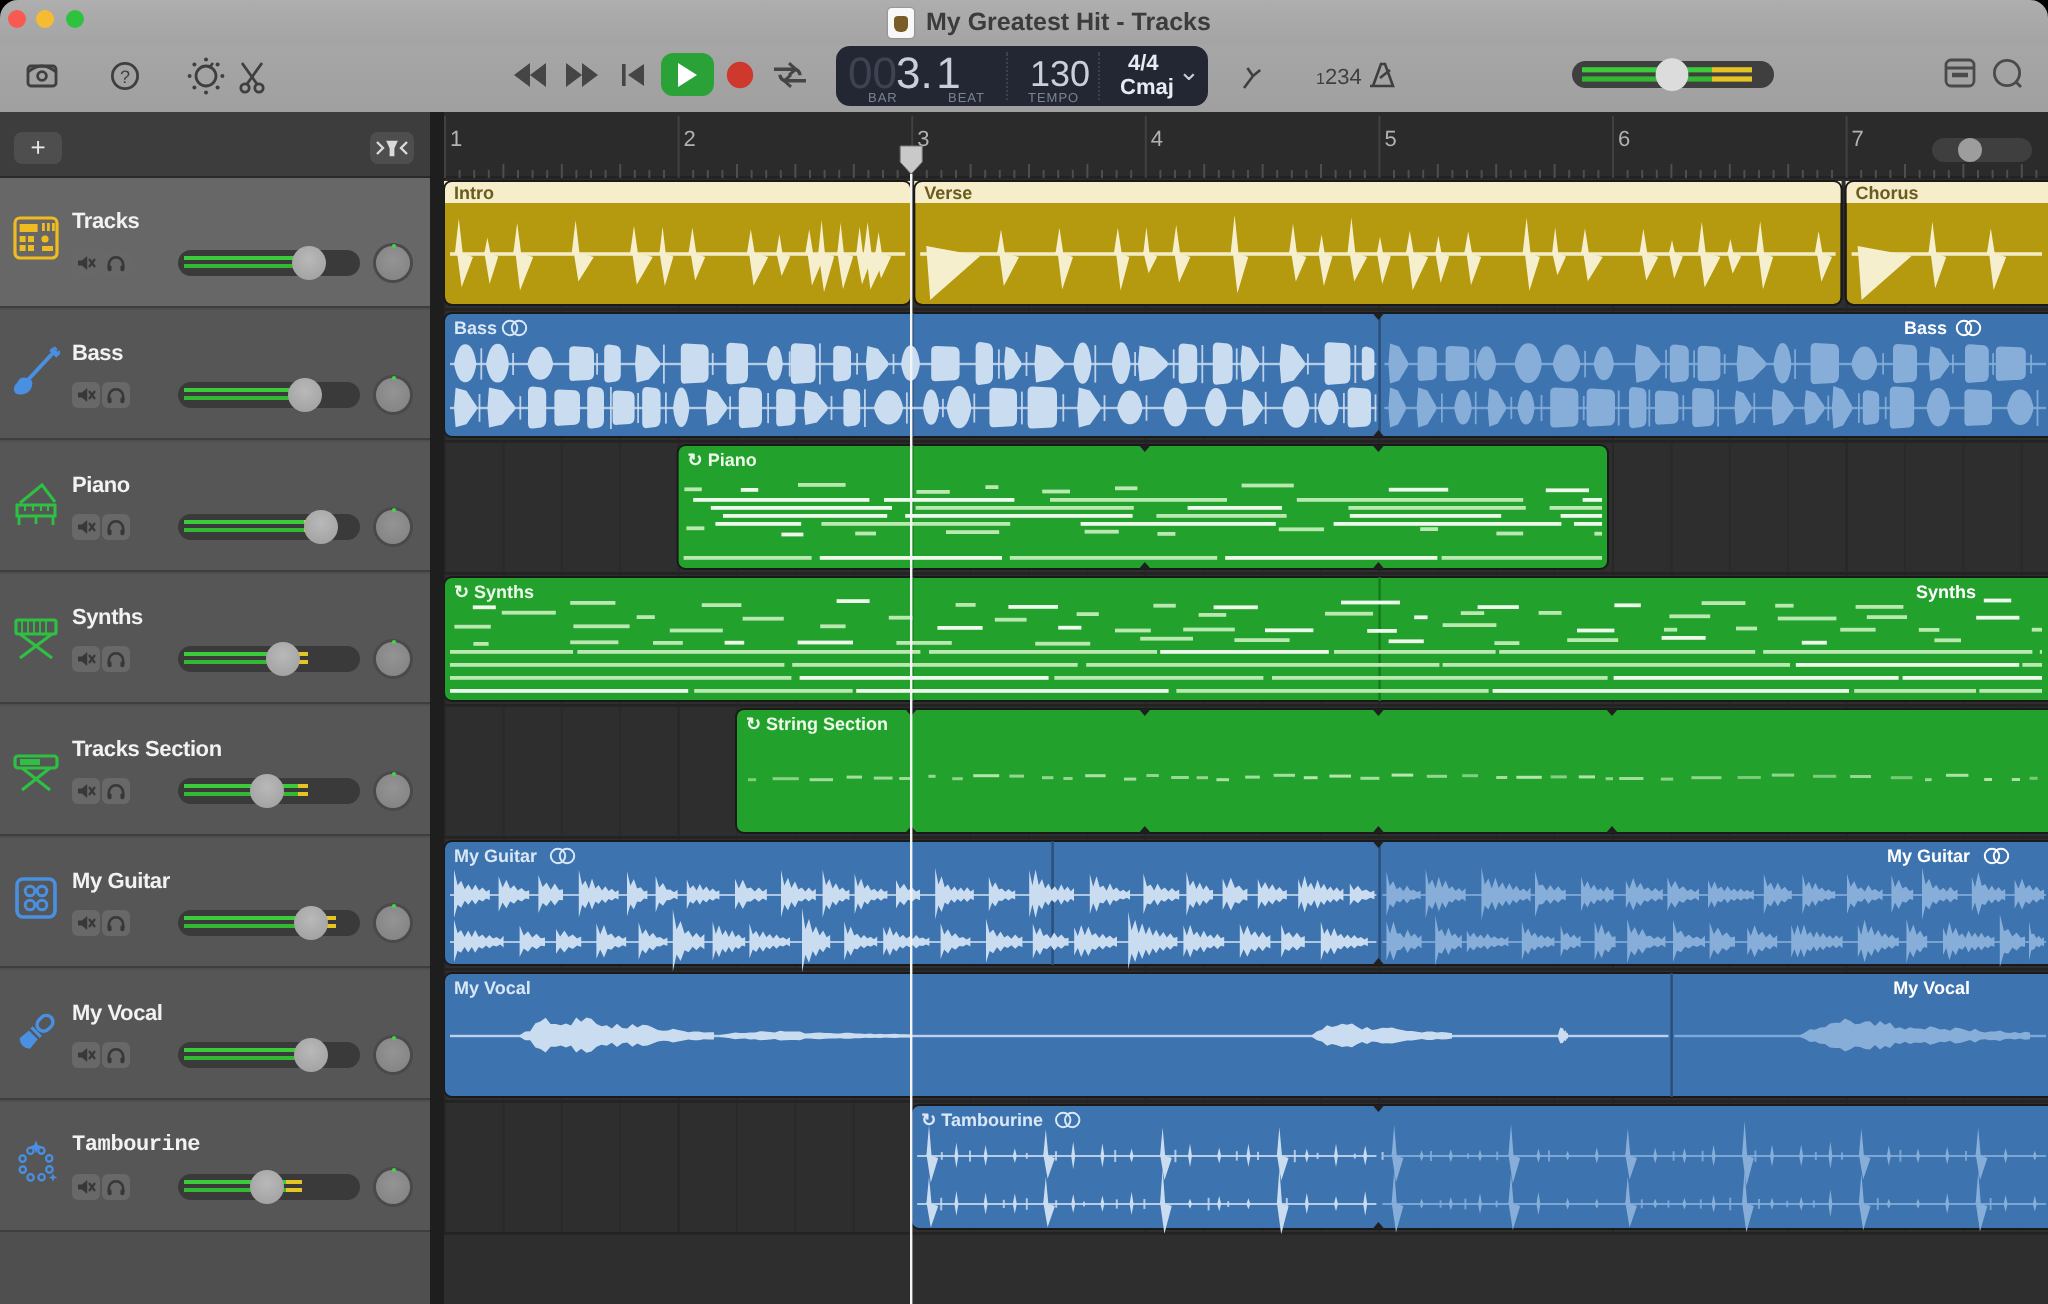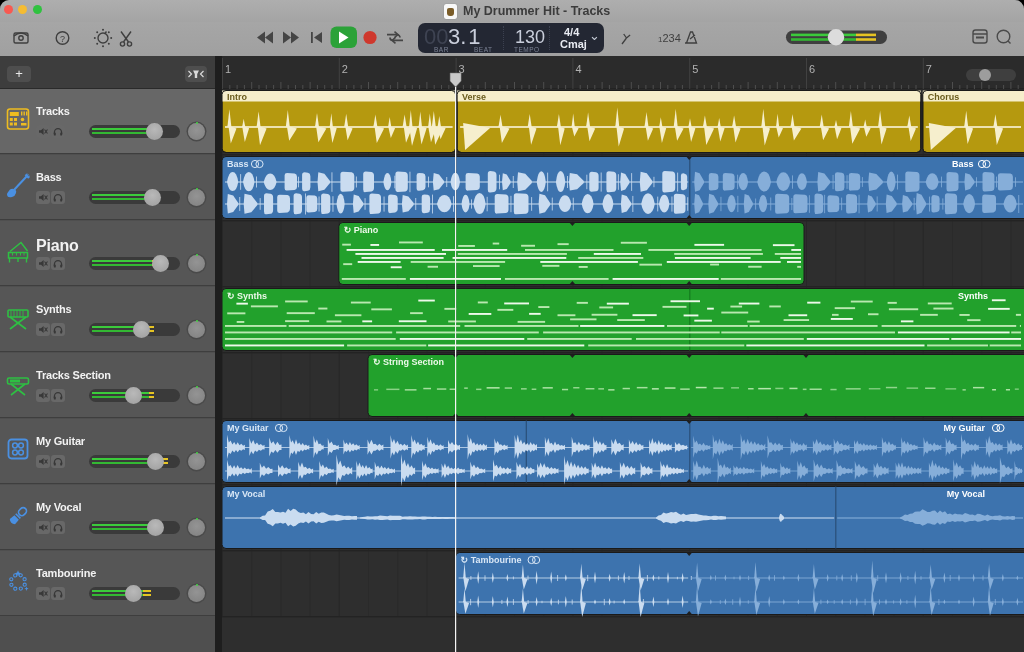--- a/index.html
+++ b/index.html
@@ -10,21 +10,21 @@
 .tl{position:absolute;top:5px;width:9px;height:9px;border-radius:50%}
 </style></head><body>
 <div id="win">
 <div id="titlebar">
 <div class="tl" style="left:4.3px;background:#f85951"></div>
 <div class="tl" style="left:18.3px;background:#f5bc32"></div>
 <div class="tl" style="left:32.6px;background:#2fc23f"></div>
 <div style="position:absolute;left:444px;top:3.5px;width:13px;height:15px;background:#f8f8f8;border-radius:2px;box-shadow:0 0 1px rgba(0,0,0,.4)">
 <div style="position:absolute;left:3px;top:4px;width:7px;height:8px;background:#7a5c28;border-radius:2px 2px 3px 3px"></div>
       </div>
-<div style="position:absolute;left:463px;top:3.5px;font-size:12.5px;font-weight:bold;color:#3c3c3c">My Drummer Hit - Tracks</div>
+<div style="position:absolute;left:463px;top:3.5px;font-size:12.5px;font-weight:bold;color:#3c3c3c">My Greatest Hit - Tracks</div>
 </div>
 <div id="toolbar"></div>
 <svg width="200" height="34" viewBox="0 0 200 34" style="position:absolute;left:0;top:22px">
 <g stroke="#3f3f3f" stroke-width="1.4" fill="none">
 <path d="M14.7,38.5"></path>
 <rect x="14" y="11" width="14" height="10" rx="1.5"></rect>
 <path d="M14,14 q7,-6 14,0" fill="none"></path>
 <circle cx="21" cy="16" r="2.2"></circle>
 <circle cx="62.5" cy="37.5" r="0"></circle>
 <circle cx="62.5" cy="16" r="6.3"></circle>
@@ -178,21 +178,21 @@
     <div style="position:absolute;left:0;top:221px;width:215px;height:65px;background:#565656;border-bottom:1px solid #3e3e3e"></div>
     <svg width="24" height="26" viewBox="0 0 24 26" style="position:absolute;left:6px;top:238px">
       <path d="M2.5,14.5 h19 v5.5 h-19 Z" fill="none" stroke="#2ec043" stroke-width="1.5"></path>
         <path d="M3.5,20 v4.5 M20.5,20 v4.5 M12,20 v4" stroke="#2ec043" stroke-width="1.4" fill="none"></path>
         <path d="M4,13.5 L15,4.5 L21.5,13" fill="none" stroke="#2ec043" stroke-width="1.5"></path>
         <line x1="6.5" y1="14.5" x2="6.5" y2="17.5" stroke="#2ec043" stroke-width="1"></line>
       <line x1="10.5" y1="14.5" x2="10.5" y2="17.5" stroke="#2ec043" stroke-width="1"></line>
       <line x1="14.5" y1="14.5" x2="14.5" y2="17.5" stroke="#2ec043" stroke-width="1"></line>
       <line x1="18" y1="14.5" x2="18" y2="17.5" stroke="#2ec043" stroke-width="1"></line>
     </svg>
-    <div style="position:absolute;left:36px;top:237px;font-size:16px;color:#f2f2f2;font-family:'Liberation Sans',sans-serif;font-weight:bold;letter-spacing:-0.2px">Piano</div>
+    <div style="position:absolute;left:36px;top:237px;font-size:11px;color:#f2f2f2;font-family:'Liberation Sans',sans-serif;font-weight:bold;letter-spacing:-0.2px">Piano</div>
     <svg width="14" height="13" viewBox="0 0 14 13" style="position:absolute;left:36px;top:257px">
       <rect width="14" height="13" rx="3" fill="#686868"></rect>
       <path d="M3,5.2 h2 l2.6,-2.2 v7 l-2.6,-2.2 h-2 Z" fill="#383838"></path>
       <line x1="8.5" y1="4.5" x2="11.5" y2="8.5" stroke="#383838" stroke-width="1.1"></line>
       <line x1="11.5" y1="4.5" x2="8.5" y2="8.5" stroke="#383838" stroke-width="1.1"></line>
     </svg>
     <svg width="14" height="13" viewBox="0 0 14 13" style="position:absolute;left:51px;top:257px">
       <rect width="14" height="13" rx="3" fill="#686868"></rect>
       <path d="M3.4,9 v-1.8 a3.6,3.6 0 0 1 7.2,0 V9" fill="none" stroke="#383838" stroke-width="1.3"></path>
       <rect x="2.8" y="7.6" width="2" height="3" rx="0.9" fill="#383838"></rect>
@@ -334,21 +334,21 @@
       <circle cx="14.8" cy="20.6" r="1.6" fill="none" stroke="#4a90e2" stroke-width="1.1"></circle>
       <circle cx="9.3" cy="20.7" r="1.6" fill="none" stroke="#4a90e2" stroke-width="1.1"></circle>
       <circle cx="5.4" cy="16.8" r="1.6" fill="none" stroke="#4a90e2" stroke-width="1.1"></circle>
       <circle cx="5.3" cy="11.3" r="1.6" fill="none" stroke="#4a90e2" stroke-width="1.1"></circle>
       <circle cx="9.2" cy="7.4" r="1.6" fill="none" stroke="#4a90e2" stroke-width="1.1"></circle>
       <circle cx="14.7" cy="7.3" r="1.6" fill="none" stroke="#4a90e2" stroke-width="1.1"></circle>
       <circle cx="18.6" cy="11.2" r="1.6" fill="none" stroke="#4a90e2" stroke-width="1.1"></circle>
       <path d="M12,2.2 l0.9,2.3 2.3,0.9 -2.3,0.9 -0.9,2.3 -0.9,-2.3 -2.3,-0.9 2.3,-0.9 Z" fill="#4a90e2"></path>
       <path d="M20.5,18.5 l0.6,1.6 1.6,0.6 -1.6,0.6 -0.6,1.6 -0.6,-1.6 -1.6,-0.6 1.6,-0.6 Z" fill="#4a90e2"></path>
     </svg>
-    <div style="position:absolute;left:36px;top:567px;font-size:11px;color:#f2f2f2;font-family:Liberation Sans, sans-serif;font-weight:bold;letter-spacing:-0.2px">Tambourine</div>
+    <div style="position:absolute;left:36px;top:567px;font-size:11px;color:#f2f2f2;font-family:Liberation Mono, monospace;font-weight:bold;letter-spacing:-0.2px">Tambourine</div>
     <svg width="14" height="13" viewBox="0 0 14 13" style="position:absolute;left:36px;top:587px">
       <rect width="14" height="13" rx="3" fill="#686868"></rect>
       <path d="M3,5.2 h2 l2.6,-2.2 v7 l-2.6,-2.2 h-2 Z" fill="#383838"></path>
       <line x1="8.5" y1="4.5" x2="11.5" y2="8.5" stroke="#383838" stroke-width="1.1"></line>
       <line x1="11.5" y1="4.5" x2="8.5" y2="8.5" stroke="#383838" stroke-width="1.1"></line>
     </svg>
     <svg width="14" height="13" viewBox="0 0 14 13" style="position:absolute;left:51px;top:587px">
       <rect width="14" height="13" rx="3" fill="#686868"></rect>
       <path d="M3.4,9 v-1.8 a3.6,3.6 0 0 1 7.2,0 V9" fill="none" stroke="#383838" stroke-width="1.3"></path>
       <rect x="2.8" y="7.6" width="2" height="3" rx="0.9" fill="#383838"></rect>

